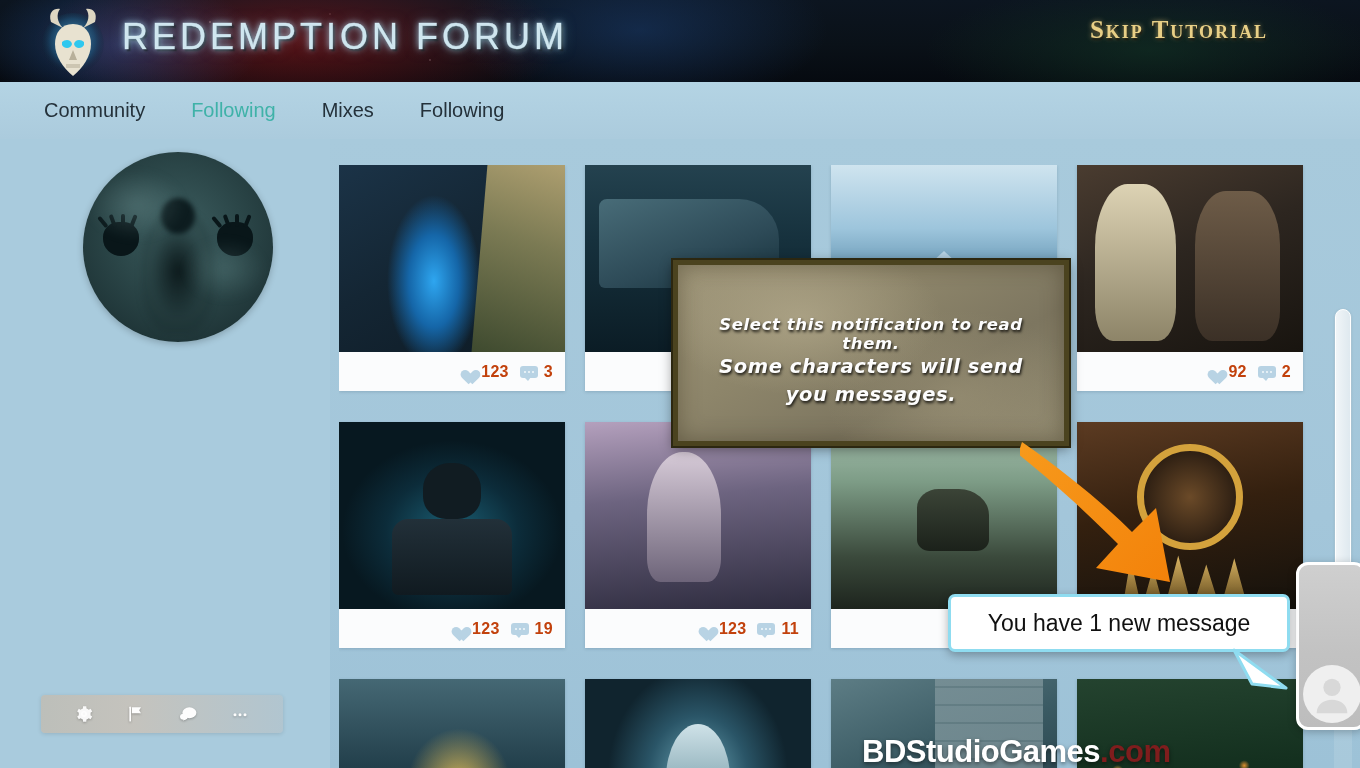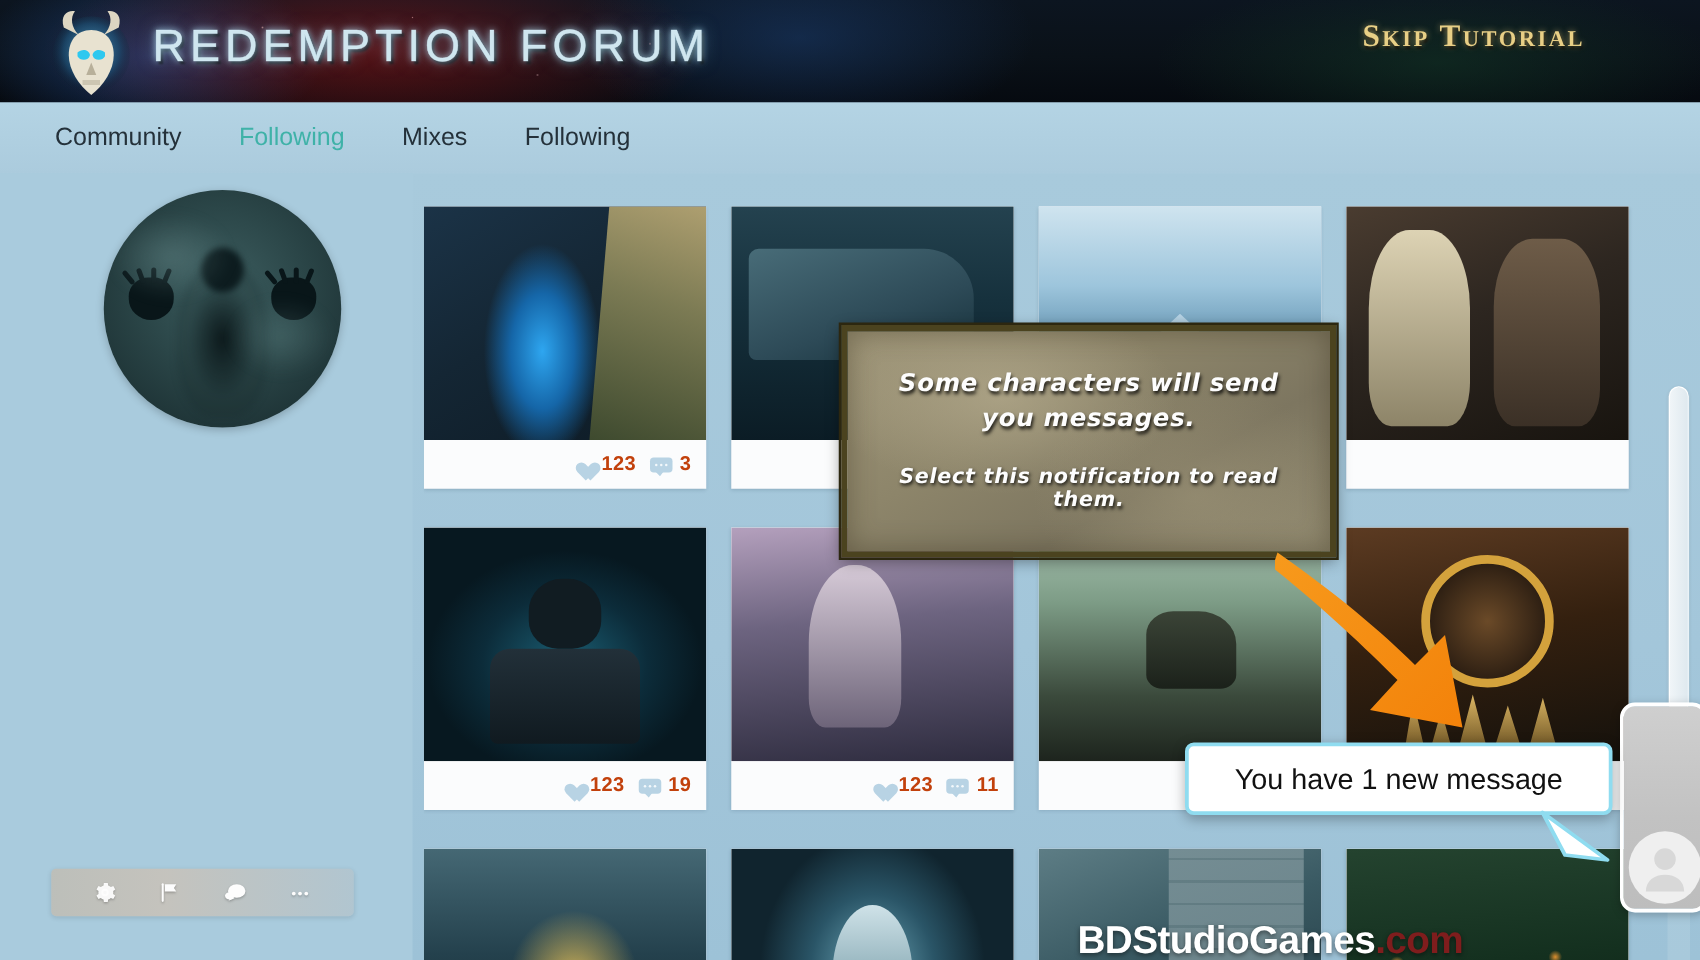--- a/index.html
+++ b/index.html
@@ -536,20 +536,30 @@
         <div class="card-thumb">
             <div class="art a3"></div>
           </div>
         <div class="card-meta"></div>
       </div>
 
       <div class="card">
         <div class="card-thumb">
             <div class="art a4"></div>
           </div>
+        <div class="card-meta">
+          <span class="meta-heart"></span>
+          <span class="meta-count">92</span>
+          <span class="meta-bubble">
+              <i></i>
+              <i></i>
+              <i></i>
+            </span>
+          <span class="meta-count">2</span>
+        </div>
       </div>
 
       <div class="card">
         <div class="card-thumb">
             <div class="art a5"></div>
           </div>
         <div class="card-meta">
           <span class="meta-heart"></span>
           <span class="meta-count">123</span>
           <span class="meta-bubble">
@@ -630,22 +640,22 @@
         <svg viewBox="0 0 48 48" width="46" height="46" fill="#d8d8d8">
           <circle cx="24" cy="17" r="9"></circle>
           <path d="M8 44c0-9 7.2-14 16-14s16 5 16 14z"></path>
         </svg>
       </div>
     </div>
 
   </div>
 
   <div class="tutorial-box">
+    <div class="tutorial-line secondary">Select this notification to read them.</div>
     <div class="tutorial-line primary">Some characters will send you messages.</div>
-    <div class="tutorial-line secondary">Select this notification to read them.</div>
   </div>
 
   <div class="arrow-pointer">
     <svg viewBox="0 0 180 150" width="180" height="150">
       <defs>
         <linearGradient id="ogr" x1="0" y1="0" x2="1" y2="1">
           <stop offset="0%" stop-color="#f79a1c"></stop>
           <stop offset="100%" stop-color="#f3820a"></stop>
         </linearGradient>
       </defs>

